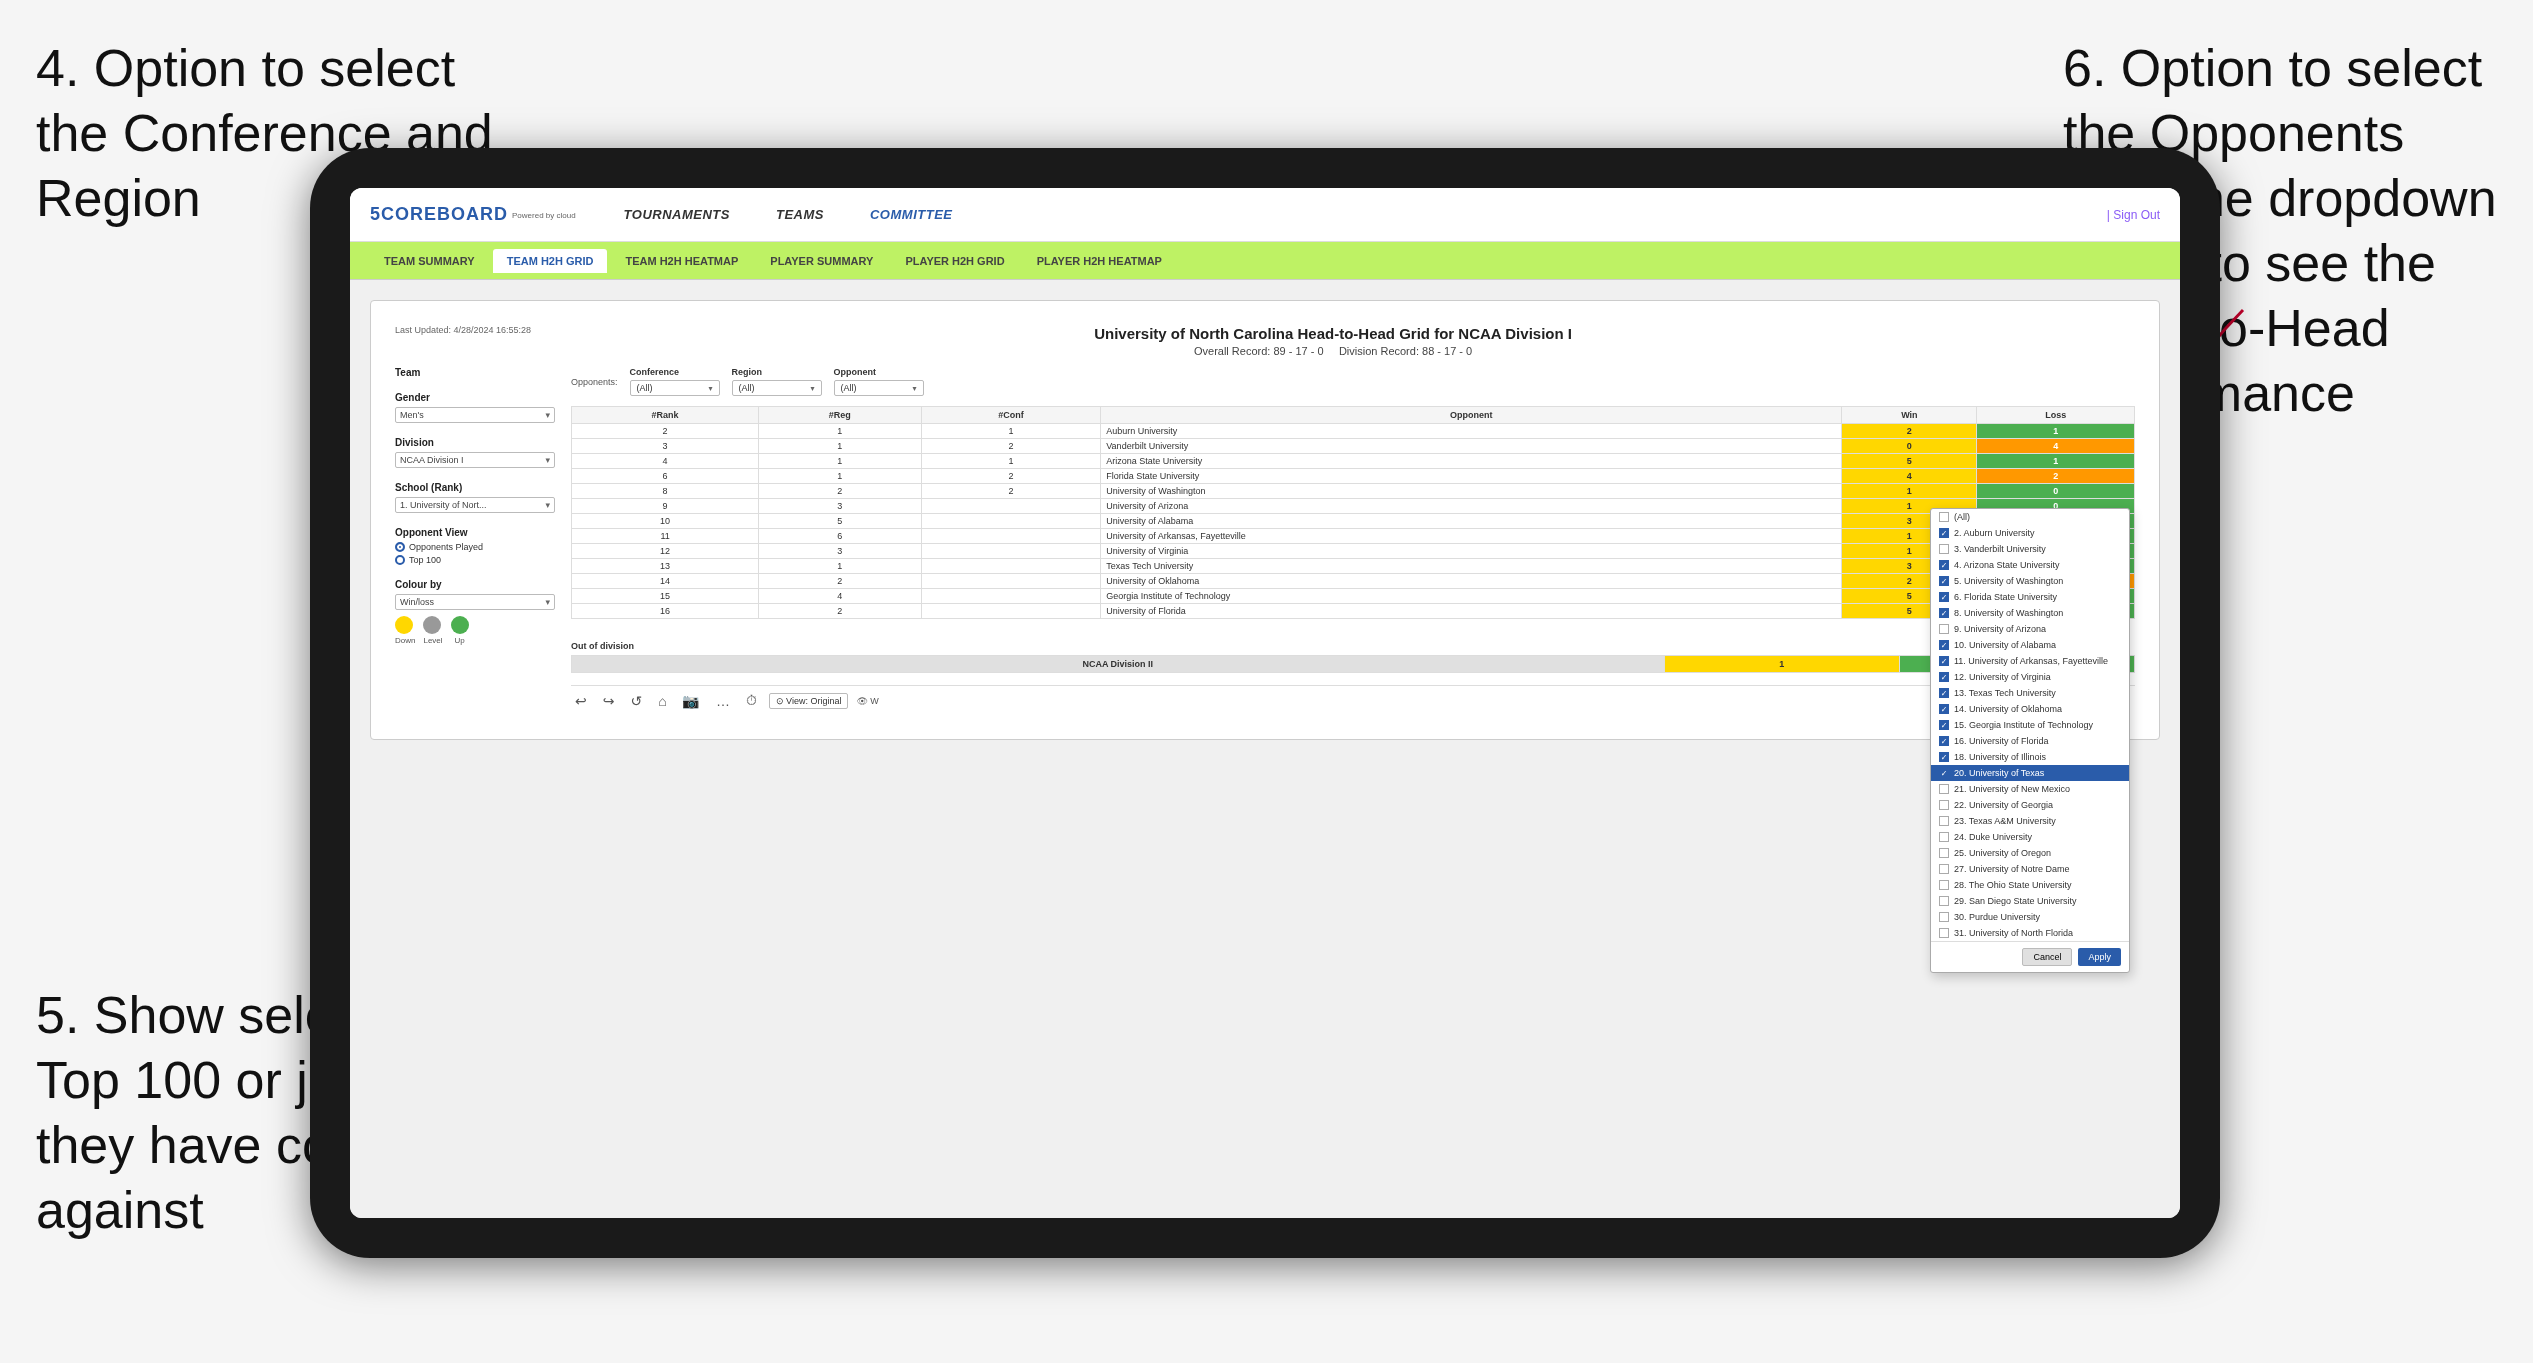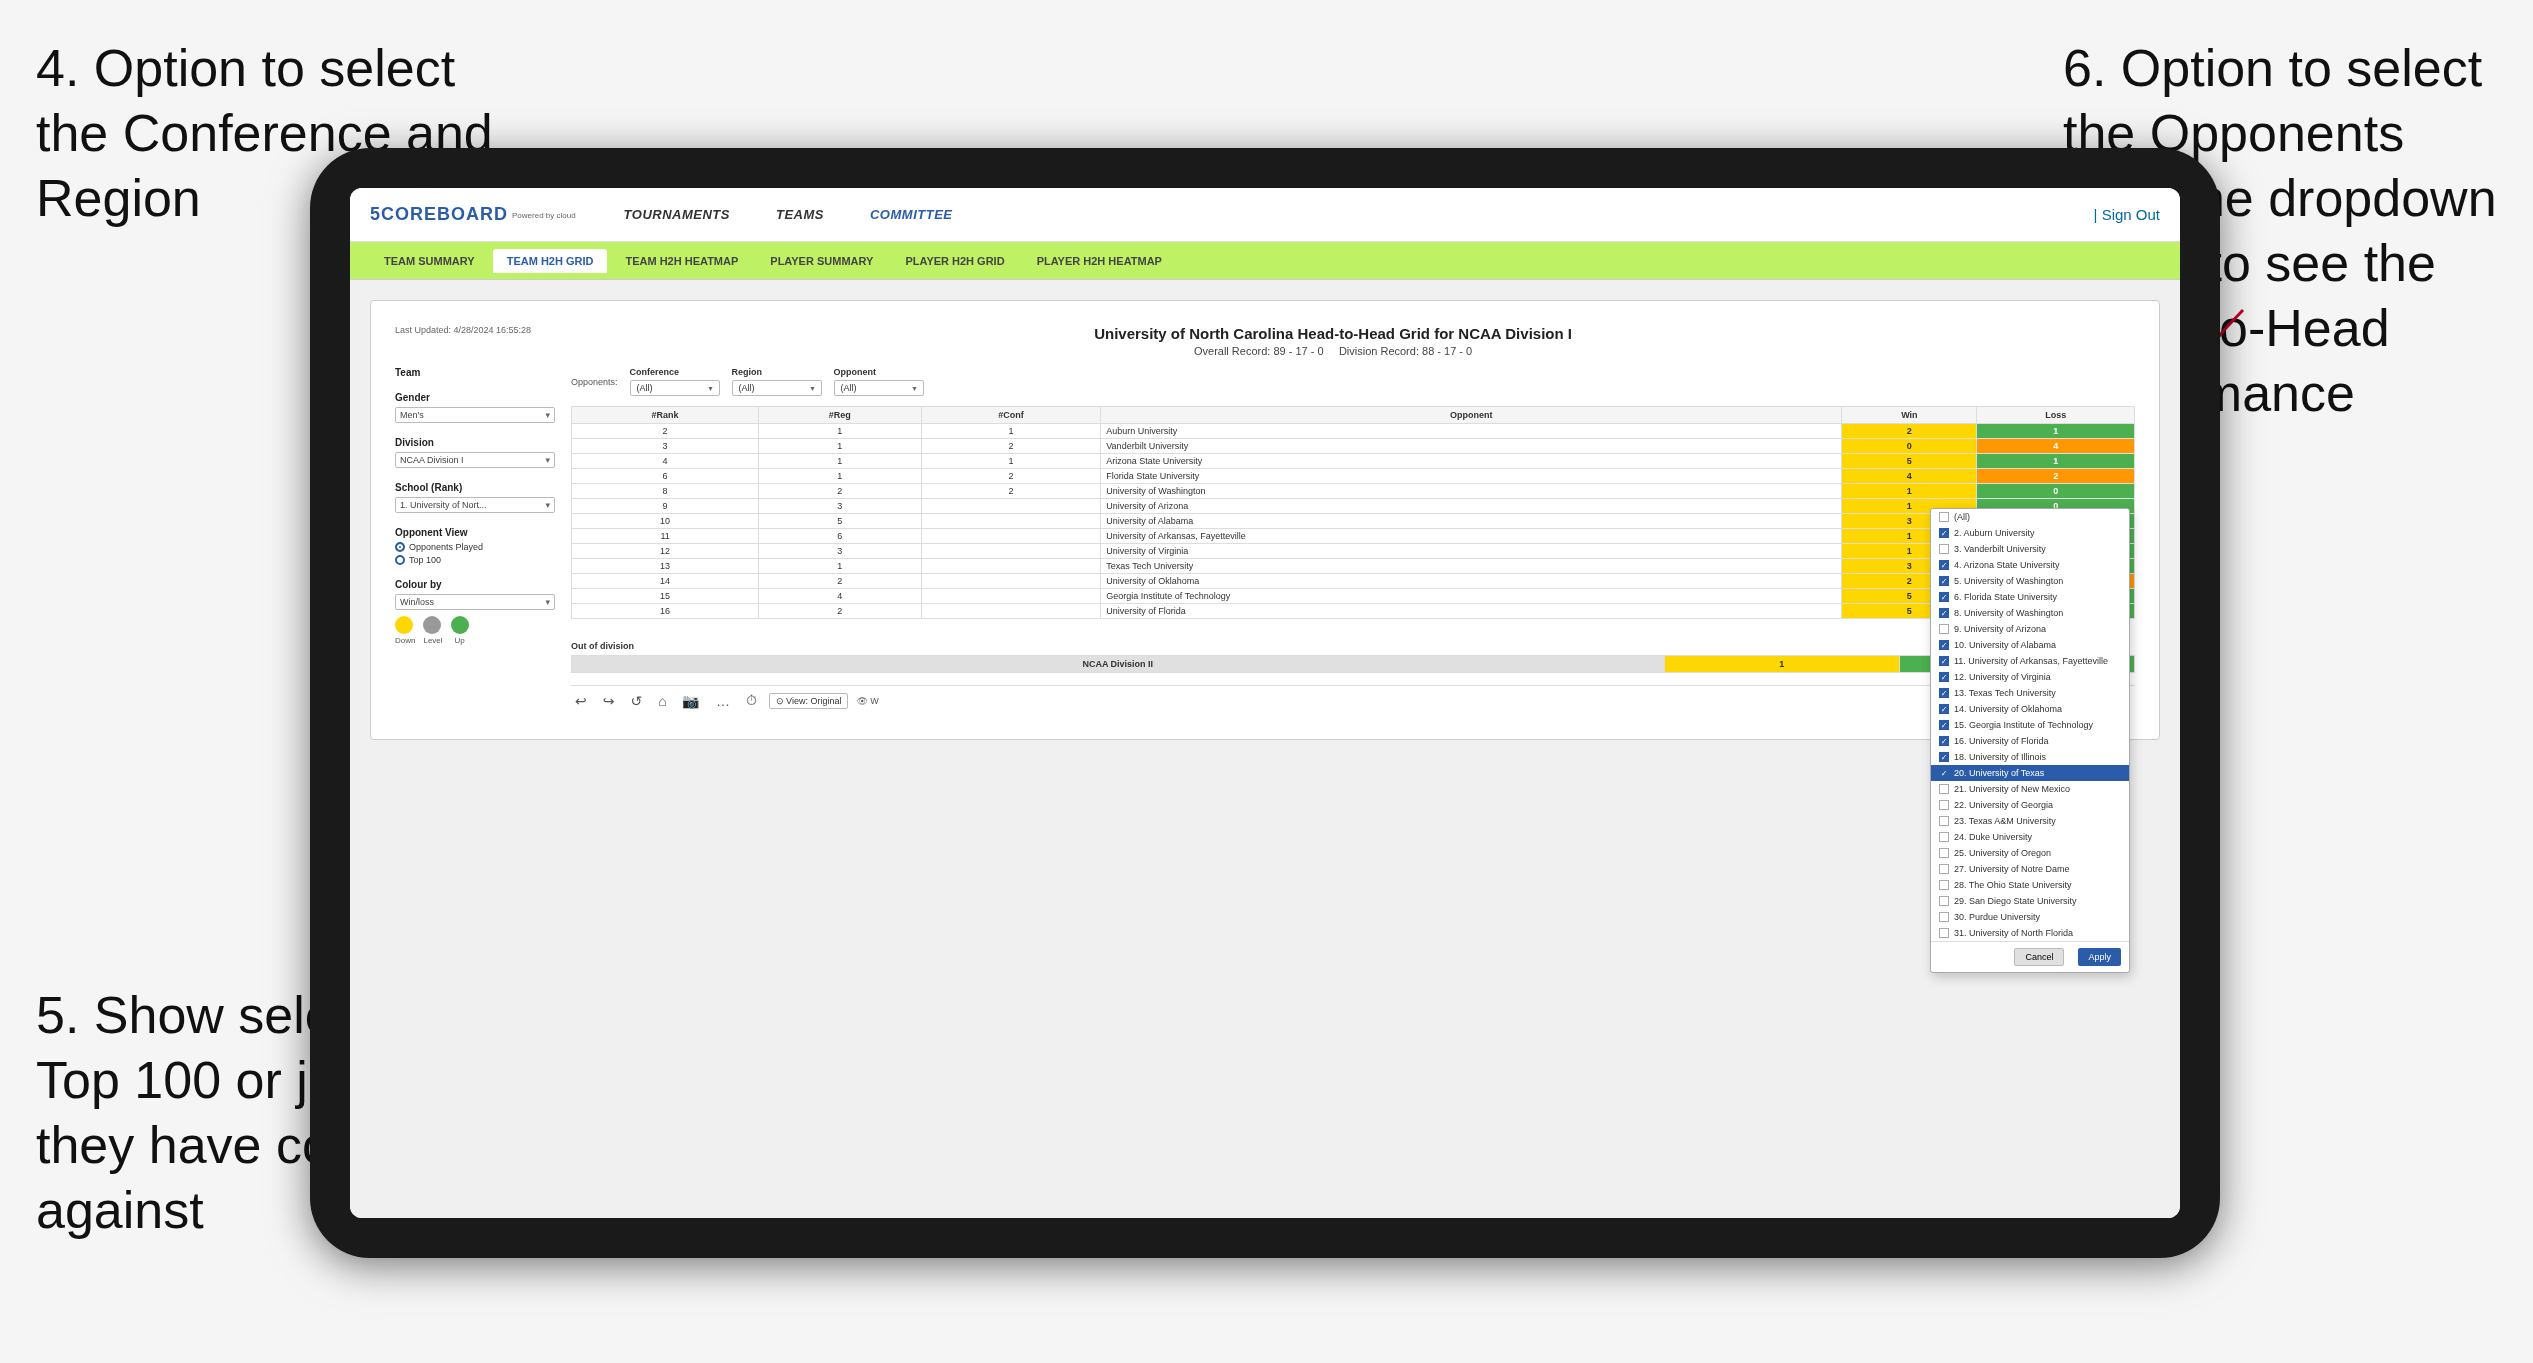--- a/index.html
+++ b/index.html
@@ -111,22 +111,22 @@
       font-style: italic;
     }
 
     .nav-item.active {
       color: #2a5caa;
     }
 
     .nav-spacer { flex: 1; }
 
     .nav-signout {
-      font-size: 15px;
-      color: #0369a1;
+      font-size: 12px;
+      color: #8b5cf6;
       cursor: pointer;
     }
 
     
     .sub-nav {
       background: #bef264;
       display: flex;
       align-items: center;
       height: 38px;
       padding: 0 20px;
@@ -476,21 +476,21 @@
 
     .dropdown-item .chk.checked {
       background: #2a5caa;
       border-color: #2a5caa;
       color: #fff;
     }
 
     .dropdown-footer {
       display: flex;
       justify-content: flex-end;
-      gap: 14px;
+      gap: 6px;
       padding: 6px 8px;
       border-top: 1px solid #ddd;
     }
 
     .btn-cancel {
       font-size: 9px;
       background: #e0e0e0;
       border: 1px solid #bbb;
       border-radius: 2px;
       padding: 3px 10px;

